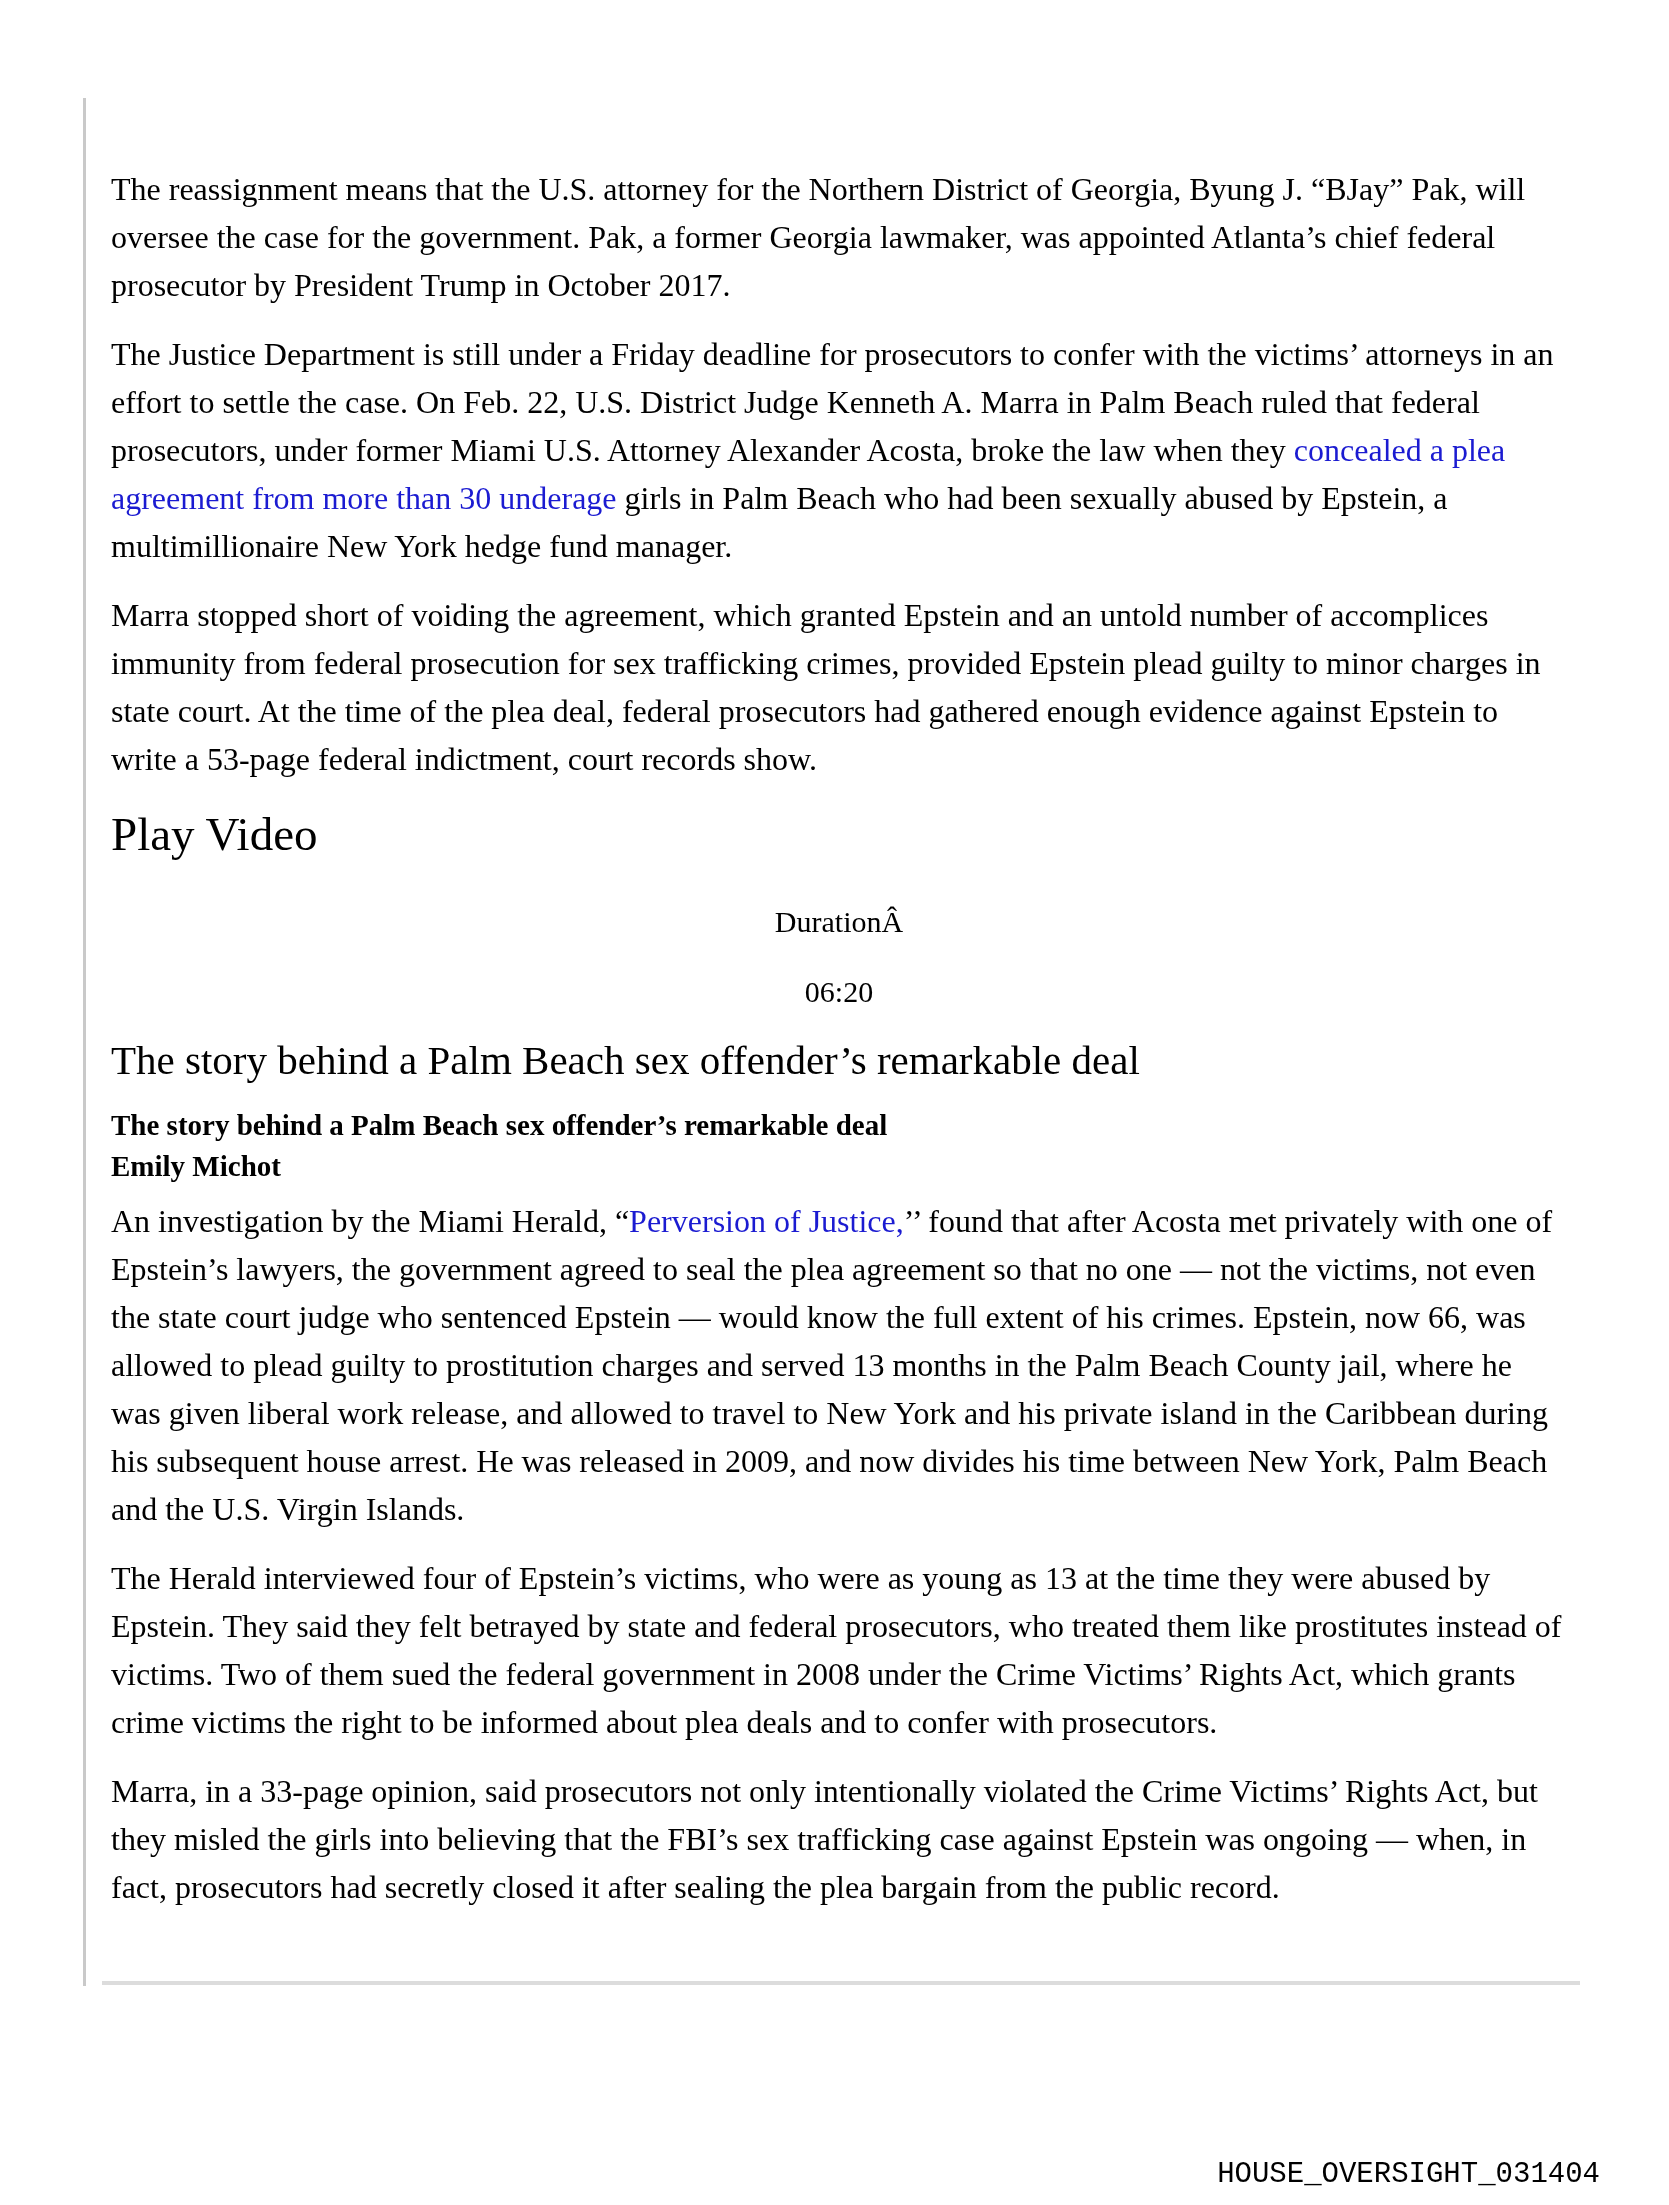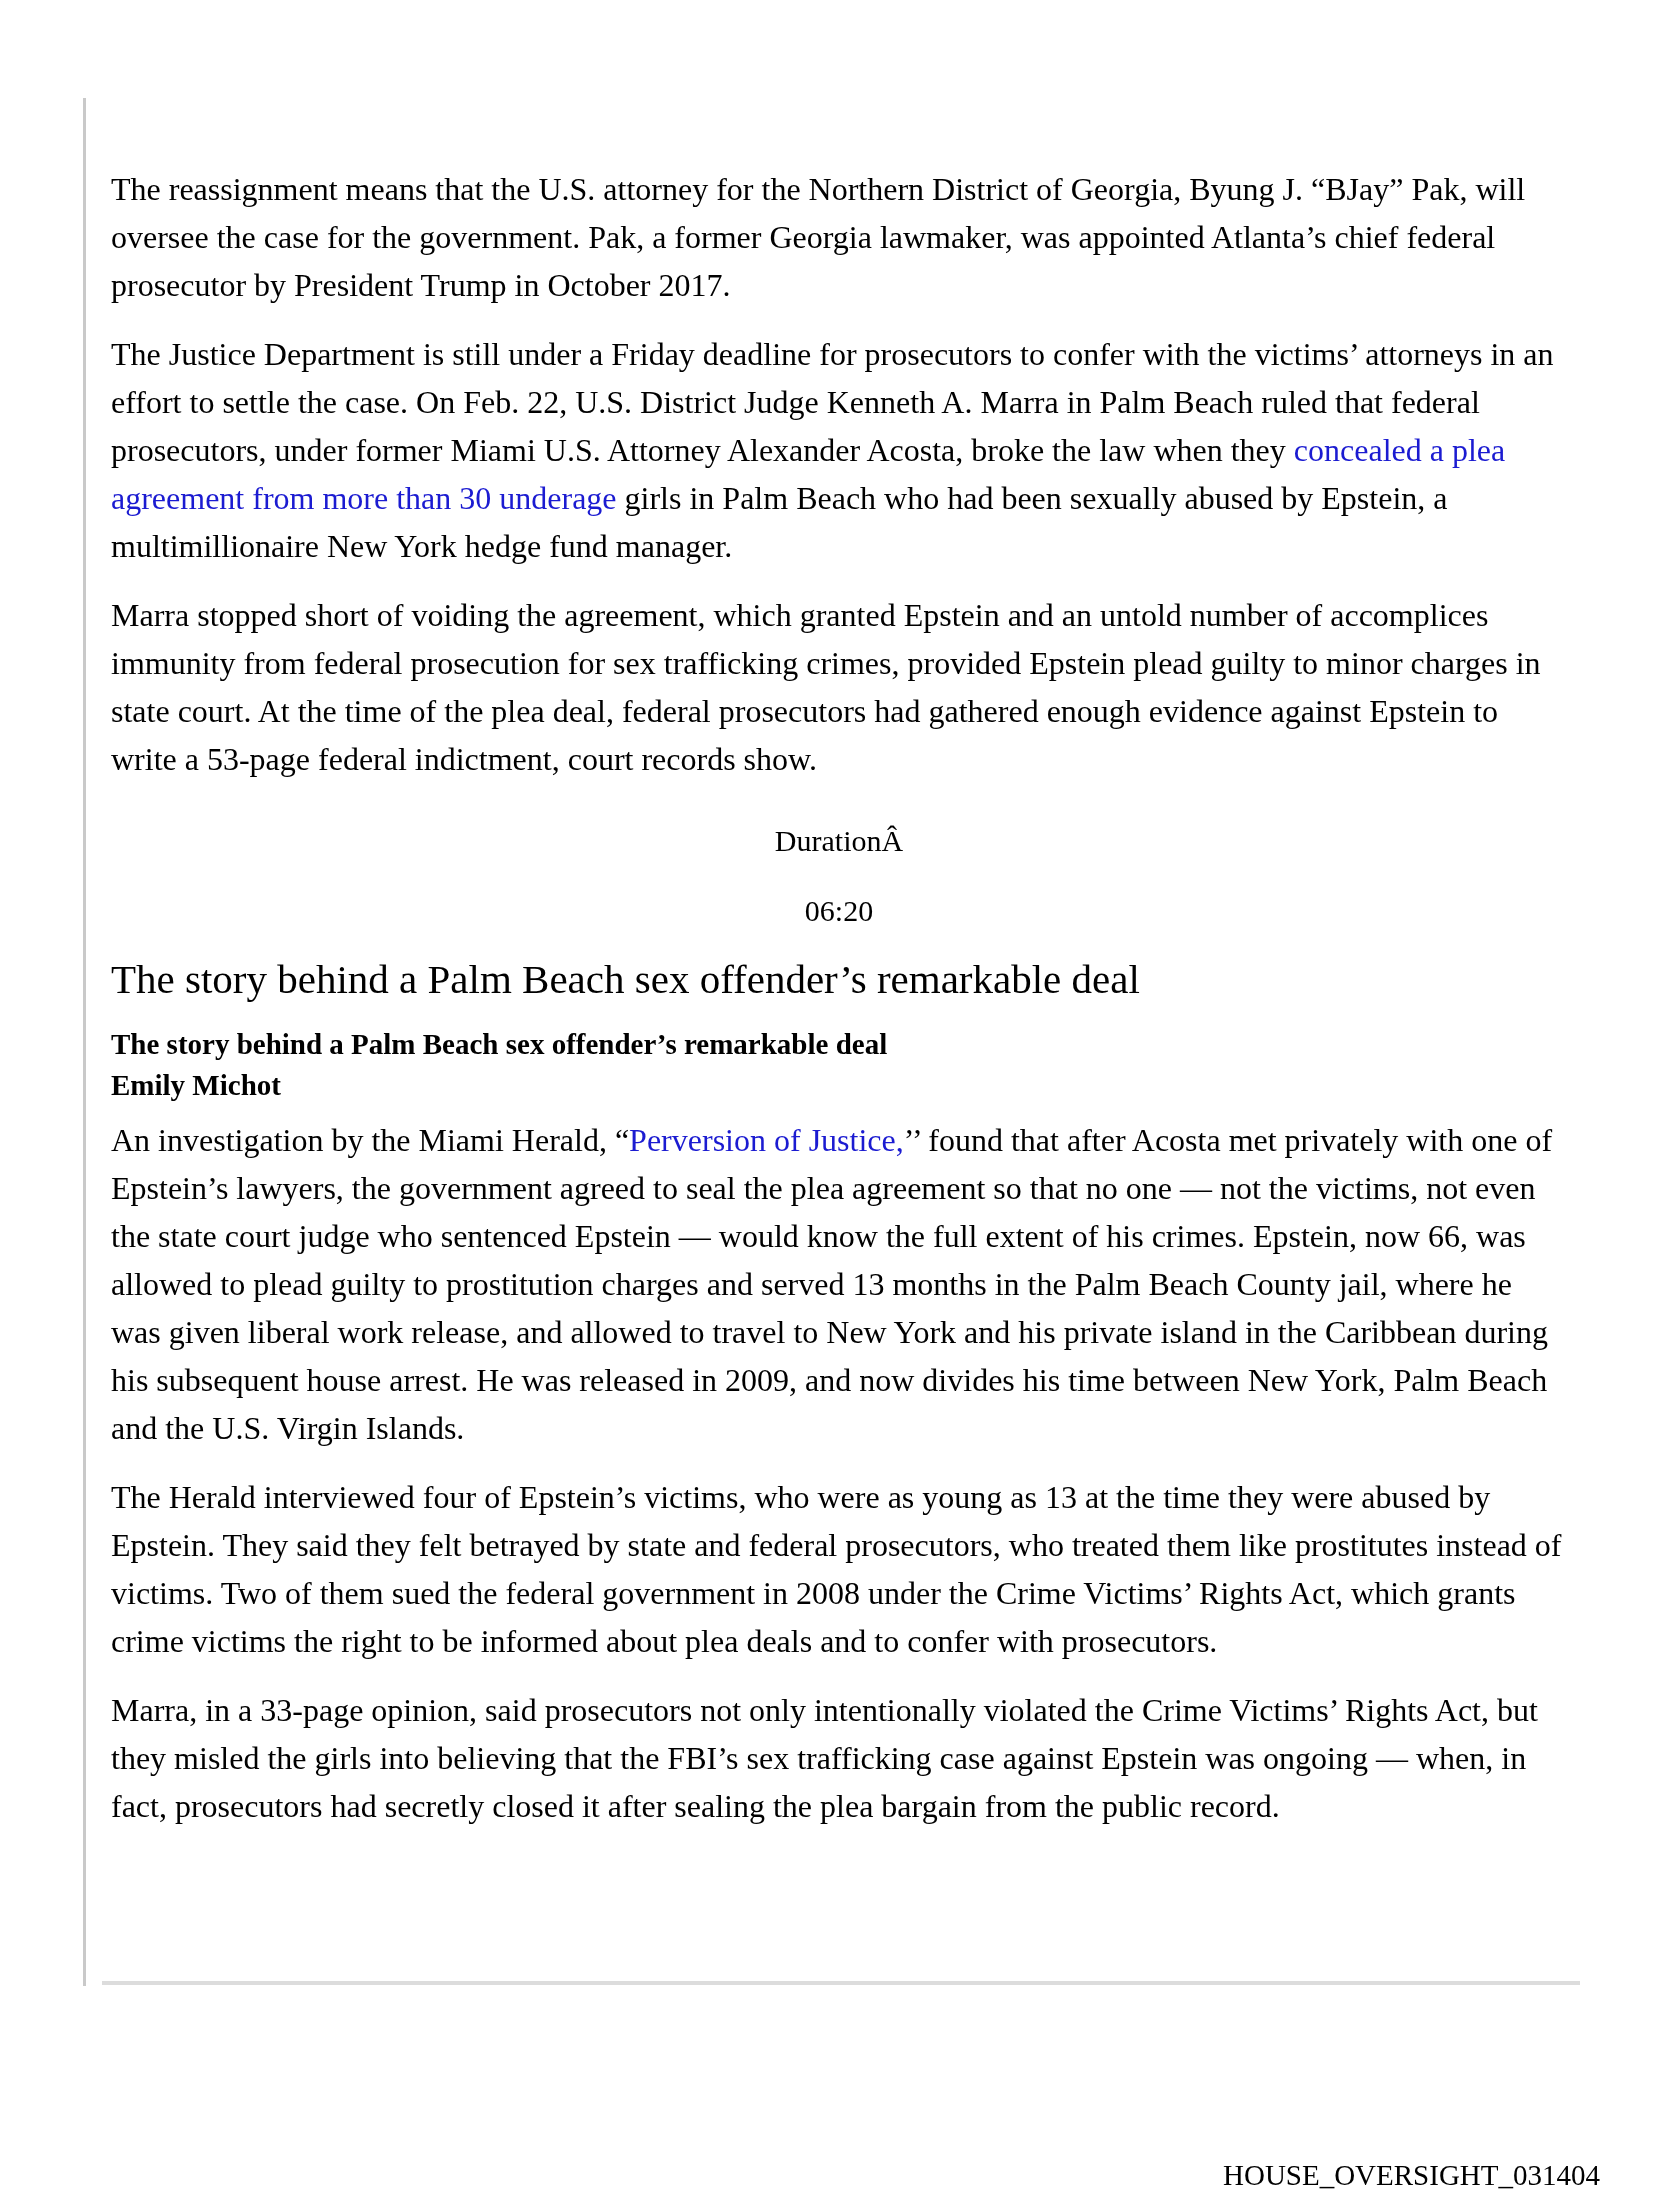--- a/index.html
+++ b/index.html
@@ -68,37 +68,38 @@
     left: 102px;
     top: 1981px;
     width: 1478px;
     height: 3.9px;
     background: #dcdcdc;
   }
   .footer-label {
     position: absolute;
     right: 69px;
     bottom: 13px;
-    font-family: Liberation Serif, serif;
+    font-family: Liberation Mono, monospace;
     font-size: 29px;
     line-height: 34px;
     color: #000000;
   }
 </style>
 </head>
 <body>
 
 <div class="page">
   <div class="v-rule"></div>
 
   <div class="content">
     <p class="body"><span>The reassignment means that the U.S. attorney for the Northern District of Georgia, Byung J. “BJay” Pak, will oversee the case for the government. Pak, a former Georgia lawmaker, was appointed Atlanta’s chief federal prosecutor by President Trump in October 2017.</span></p>
     <p class="body"><span>The Justice Department is still under a Friday deadline for prosecutors to confer with the victims’ attorneys in an effort to settle the case. On Feb. 22, U.S. District Judge Kenneth A. Marra in Palm Beach ruled that federal prosecutors, under former Miami U.S. Attorney Alexander Acosta, broke the law when they </span><a class="inline-link" href="#">concealed a plea agreement from more than 30 underage</a><span> girls in Palm Beach who had been sexually abused by Epstein, a multimillionaire New York hedge fund manager.</span></p>
     <p class="body"><span>Marra stopped short of voiding the agreement, which granted Epstein and an untold number of accomplices immunity from federal prosecution for sex trafficking crimes, provided Epstein plead guilty to minor charges in state court. At the time of the plea deal, federal prosecutors had gathered enough evidence against Epstein to write a 53-page federal indictment, court records show.</span></p>
 
+    <h2 class="play">Play Video</h2>
 
     <p class="center duration">DurationÂ</p>
     <p class="center time">06:20</p>
 
     <h1 class="headline">The story behind a Palm Beach sex offender’s remarkable deal</h1>
 
     <div class="cap-title">The story behind a Palm Beach sex offender’s remarkable deal</div>
     <div class="byline">Emily Michot</div>
 
     <p class="body"><span>An investigation by the Miami Herald, “</span><a class="inline-link" href="#">Perversion of Justice,</a><span>’’ found that after Acosta met privately with one of Epstein’s lawyers, the government agreed to seal the plea agreement so that no one — not the victims, not even the state court judge who sentenced Epstein — would know the full extent of his crimes. Epstein, now 66, was allowed to plead guilty to prostitution charges and served 13 months in the Palm Beach County jail, where he was given liberal work release, and allowed to travel to New York and his private island in the Caribbean during his subsequent house arrest. He was released in 2009, and now divides his time between New York, Palm Beach and the U.S. Virgin Islands.</span></p>

